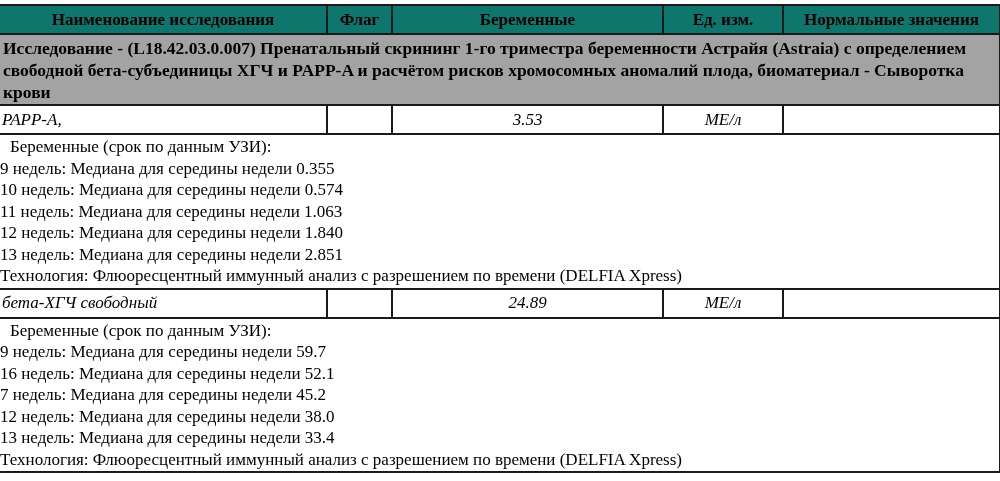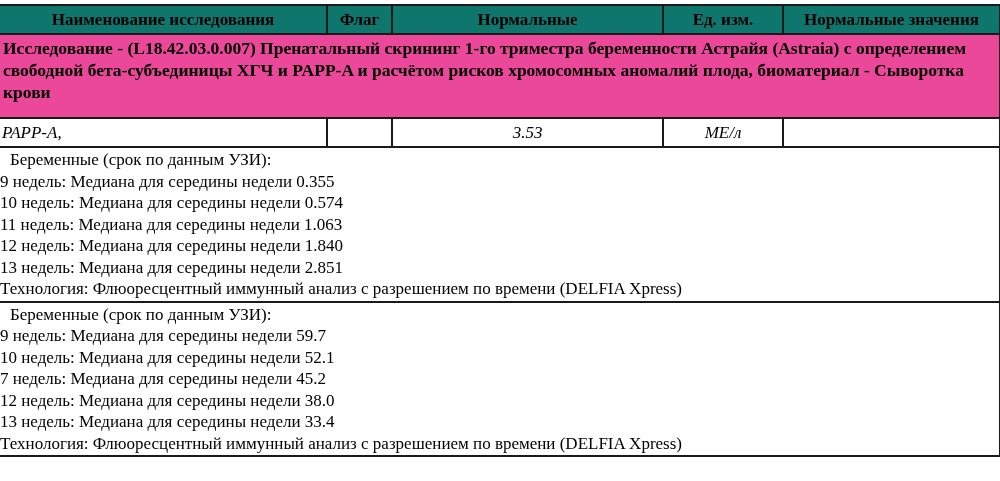--- a/index.html
+++ b/index.html
@@ -1,20 +1,20 @@
 <!DOCTYPE html>
 <html><head>
 <meta charset="utf-8">
 <style>
   html, body { margin:0; padding:0; background:#ffffff; }
   body { width:1000px; height:481px; overflow:hidden; position:relative; font-family:"Liberation Serif", serif; color:#000; }
   table { border-collapse:collapse; position:absolute; left:-2px; top:4px; width:1001px; table-layout:fixed; }
   td, th { border:2px solid #1a1a1a; padding:0 2px; font-size:17px; line-height:22px; vertical-align:middle; }
   th { background:#0f766e; font-weight:bold; height:27px; text-align:center; }
-  .section td { background:#ec4899; font-weight:bold; font-size:17.5px; line-height:22px; padding:2px 2px 14px 3px; }
+  .section td { background:#a3a3a3; font-weight:bold; font-size:17.5px; line-height:22px; padding:2px 2px 1px 3px; }
   .row td { height:27px;font-style:italic; }
   .center { text-align:center; }
   .desc td { padding:1px 0 1px 0; line-height:21.5px; }
   .desc .l0 { padding-left:10px; }
   .last td { border-bottom:2px solid #1a1a1a; }
 </style>
 </head>
 <body>
 
 <table>
@@ -22,21 +22,21 @@
     <col style="width:328px">
       <col style="width:65px">
       <col style="width:271px">
       <col style="width:120px">
       <col style="width:217px">
   </colgroup>
   <thead>
     <tr>
       <th>Наименование исследования</th>
       <th>Флаг</th>
-      <th>Нормальные</th>
+      <th>Беременные</th>
       <th>Ед. изм.</th>
       <th>Нормальные значения</th>
     </tr>
   </thead>
   <tbody>
     <tr class="section">
       <td colspan="5">Исследование - (L18.42.03.0.007) Пренатальный скрининг 1-го триместра беременности Астрайя (Astraia) с определением свободной бета-субъединицы ХГЧ и PAPP-A и расчётом рисков хромосомных аномалий плода, биоматериал - Сыворотка крови</td>
     </tr>
 
     <tr class="row">
@@ -51,25 +51,32 @@
         <div class="l0">Беременные (срок по данным УЗИ):</div>
         <div>9 недель: Медиана для середины недели 0.355</div>
         <div>10 недель: Медиана для середины недели 0.574</div>
         <div>11 недель: Медиана для середины недели 1.063</div>
         <div>12 недель: Медиана для середины недели 1.840</div>
         <div>13 недель: Медиана для середины недели 2.851</div>
         <div>Технология: Флюоресцентный иммунный анализ с разрешением по времени (DELFIA Xpress)</div>
       </td>
     </tr>
 
+    <tr class="row">
+      <td>бета-ХГЧ свободный</td>
+      <td class="center"></td>
+      <td class="center">24.89</td>
+      <td class="center">МЕ/л</td>
+      <td></td>
+    </tr>
     <tr class="desc last">
       <td colspan="5">
         <div class="l0">Беременные (срок по данным УЗИ):</div>
         <div>9 недель: Медиана для середины недели 59.7</div>
-        <div>10 недель: Медиана для середины недели 52.1</div>
+        <div>16 недель: Медиана для середины недели 52.1</div>
         <div>7 недель: Медиана для середины недели 45.2</div>
         <div>12 недель: Медиана для середины недели 38.0</div>
         <div>13 недель: Медиана для середины недели 33.4</div>
         <div>Технология: Флюоресцентный иммунный анализ с разрешением по времени (DELFIA Xpress)</div>
       </td>
     </tr>
   </tbody>
 </table>
 
 </body></html>

